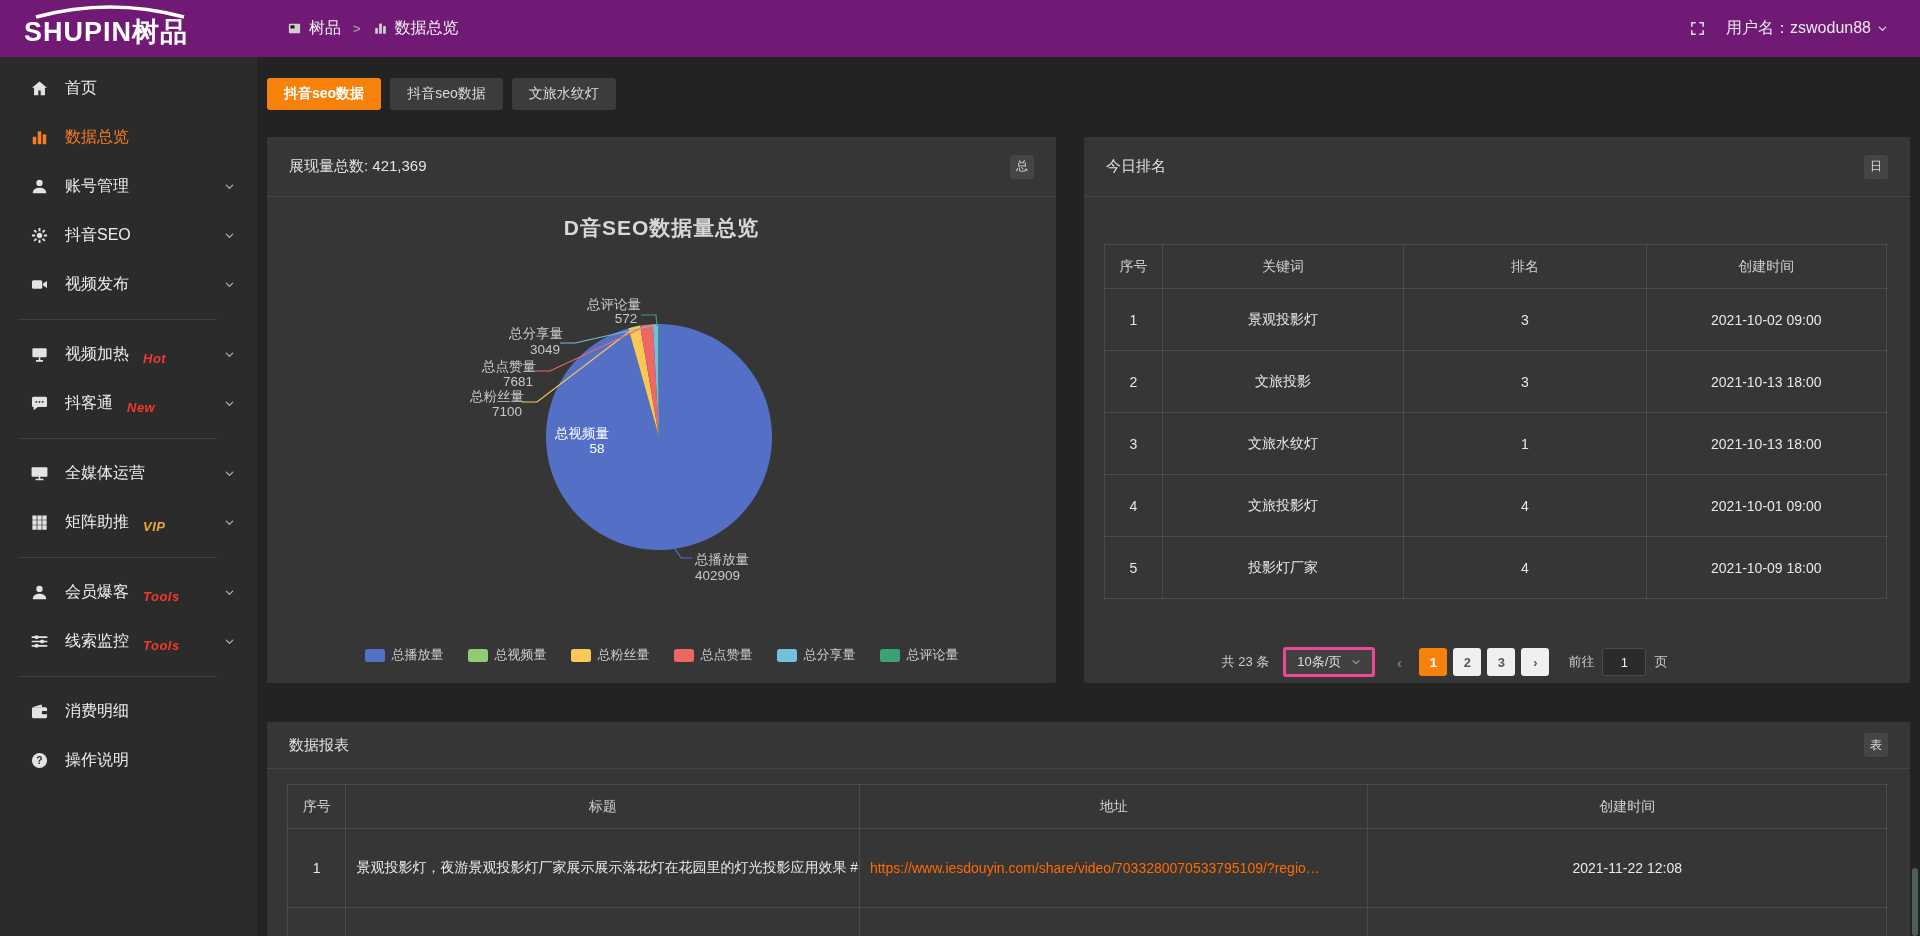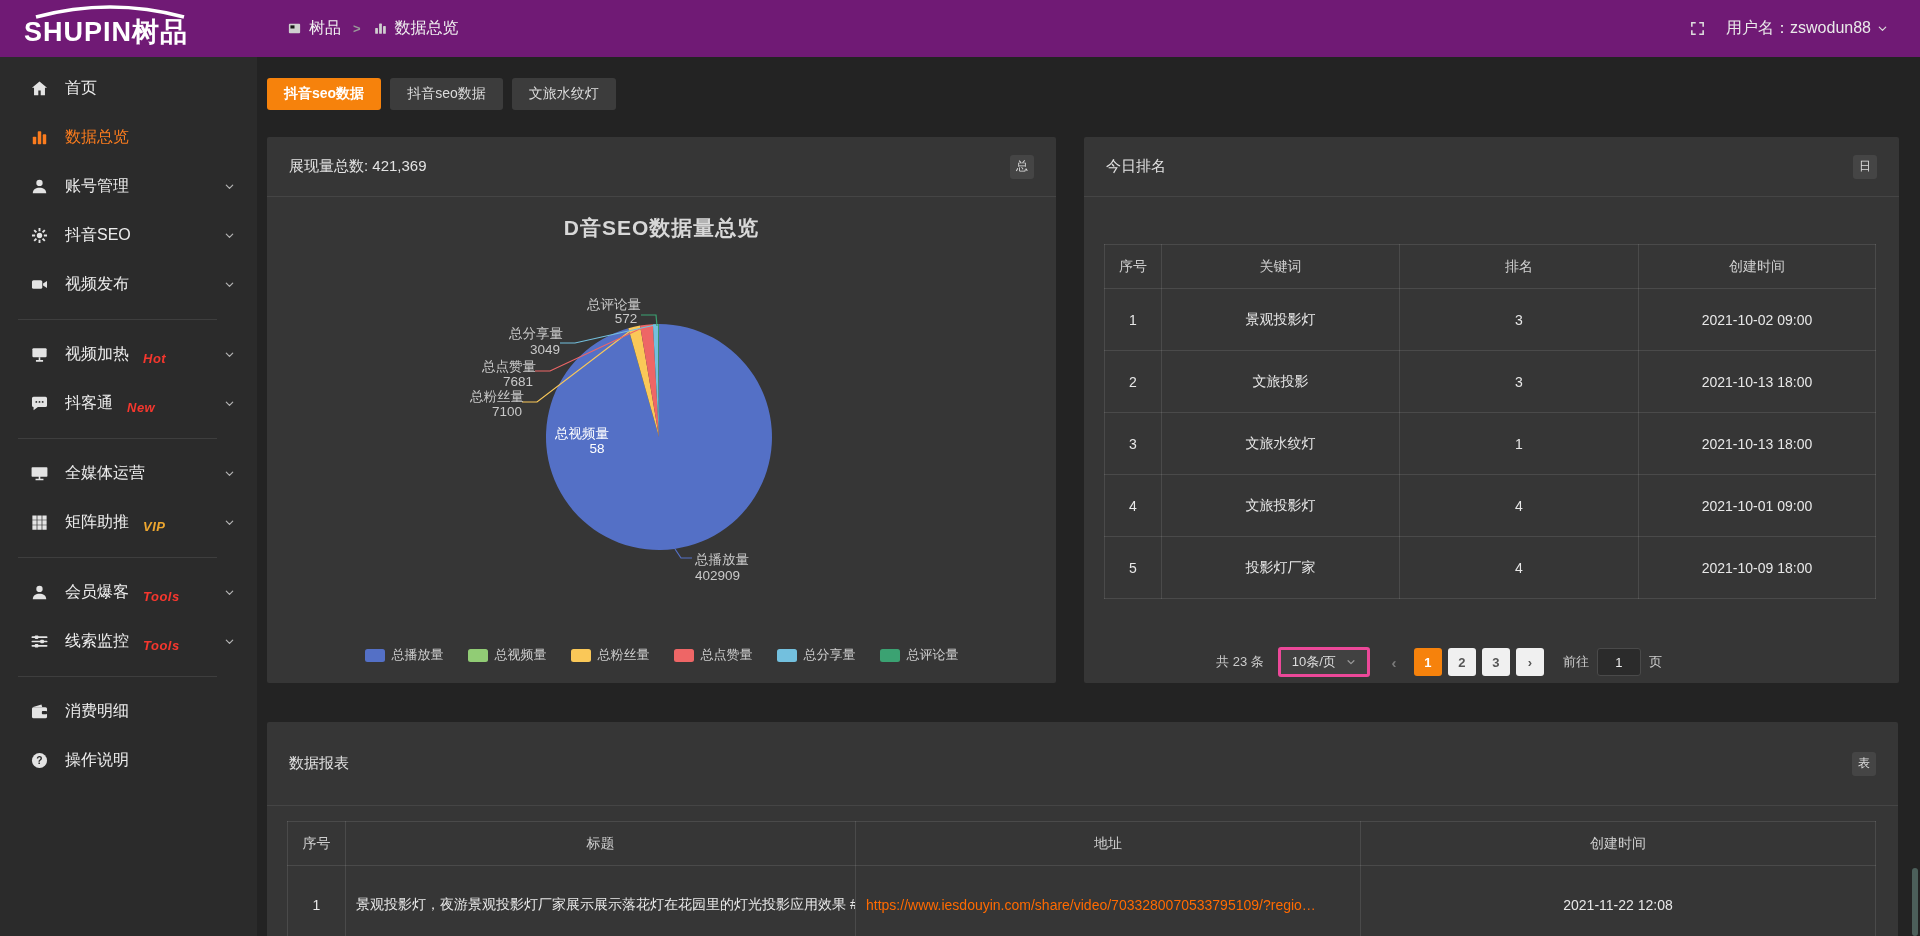--- a/index.html
+++ b/index.html
@@ -31,21 +31,21 @@
   .side-icon{width:20px;height:20px;margin-right:15px;display:flex;align-items:center;color:#e3e3e3;flex:none;}
   .side-icon svg{width:19px;height:19px;}
   .side-tag{margin-left:14px;font-size:13px;font-weight:bold;font-style:italic;letter-spacing:.5px;margin-top:8px;}
   .side-chevron{margin-left:auto;color:#b5b5b5;display:flex;}
   .side-chevron svg{width:11px;height:11px;}
   .side-item.active{color:#fb7c1e;}
   .side-item.active .side-icon{color:#fb7c1e;}
   .side-divider{height:1px;background:rgba(255,255,255,.09);margin:10px 40px 10px 18px;}
 
   
-  .main{position:absolute;left:257px;top:57px;right:0;bottom:0;padding:21px 22px 0 10px;}
+  .main{position:absolute;left:257px;top:57px;right:0;bottom:0;padding:21px 10px 0 10px;}
   .tabs{display:flex;gap:9px;margin-bottom:27px;}
   .tab{height:32px;padding:0 17px;border:none;border-radius:3px;background:#3c3c3c;color:#dcdcdc;
     font-size:14px;cursor:pointer;font-family:inherit;}
   .tab.active{background:#f6820c;color:#fff;font-weight:bold;}
 
   .panels-row{display:flex;gap:28px;height:546px;margin-bottom:39px;}
   .panel{background:#363636;border-radius:2px;}
   .chart-panel{width:789px;flex:none;}
   .rank-panel{flex:1;}
   .panel-head{height:60px;display:flex;align-items:center;justify-content:space-between;
@@ -80,21 +80,21 @@
     align-items:center;justify-content:center;font-size:13px;cursor:pointer;font-weight:bold;margin:0 3px;}
   .page-btn.prev{background:transparent;color:#7a7a7a;font-size:15px;}
   .page-btn.active{background:#f6820c;color:#fff;}
   .goto-label{margin:0 8px 0 16px;}
   .goto-input{width:44px;height:28px;background:#2b2b2b;border:1px solid #4a4a4a;border-radius:3px;
     color:#eee;text-align:center;font-size:13px;font-family:inherit;}
   .goto-suffix{margin-left:8px;}
 
   
   .report-panel{height:380px;}
-  .report-head{height:84px;}
+  .report-head{height:47px;}
   .report-body{padding:15px 23px 0 20px;}
   .report-table td{height:79px;}
   .report-table td.cell-left{text-align:left;padding:0 10px;white-space:nowrap;}
   .report-table tr.partial td{height:40px;}
   .report-link{color:#ff6a00;text-decoration:none;white-space:nowrap;}
 
   .scroll-thumb{position:absolute;right:2px;bottom:0;width:6px;height:68px;background:#4c5f5a;border-radius:3px;}
 </style>
 </head>
 <body>

